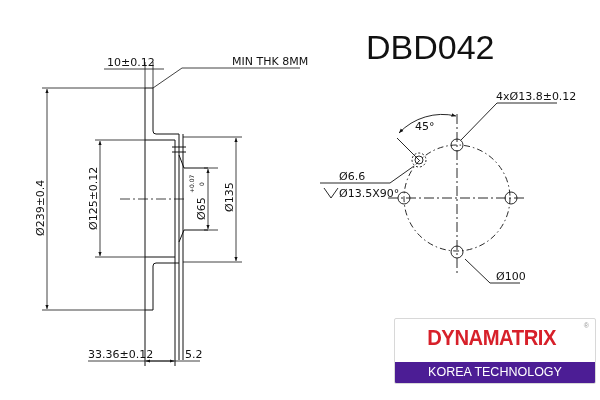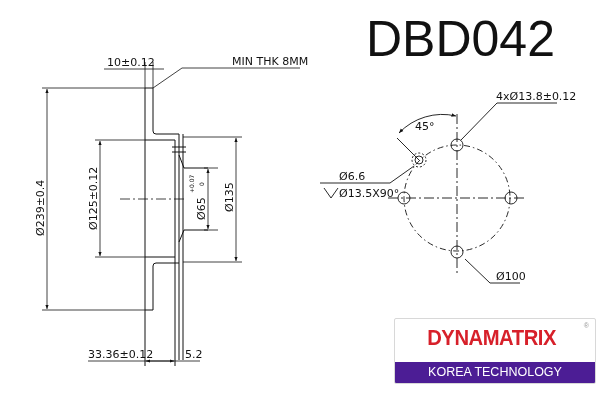--- a/index.html
+++ b/index.html
@@ -1,17 +1,17 @@
 <!DOCTYPE html>
 <html><head>
   <meta charset="utf-8">
   <style>
     html, body { margin: 0; padding: 0; background: #ffffff; }
     body { width: 600px; height: 400px; position: relative; overflow: hidden; font-family: "Liberation Sans", sans-serif; }
-    .title { position: absolute; left: 366px; top: 10px; font-size: 50px; color: #111; font-family: "Liberation Sans", sans-serif; letter-spacing: 0px; }
+    .title { position: absolute; left: 366px; top: 28px; font-size: 34px; color: #111; font-family: "Liberation Sans", sans-serif; letter-spacing: 0px; }
     svg.drawing { position: absolute; left: 0; top: 0; }
     .dim { font-family: "DejaVu Sans", sans-serif; font-size: 11px; fill: #111; }
     .logo { position: absolute; left: 362px; top: 318px; width: 200px; height: 64px; border: 1px solid #d8d8d8; border-radius: 2px; background: #fff; overflow: hidden; margin-left: 32px; }
     .logo-brand { position: absolute; left: 0; top: 6px; width: 190px; text-align: center; font-family: "Liberation Sans", sans-serif; font-weight: bold; font-size: 22px; color: #d7202a; letter-spacing: -0.5px; transform: scaleX(0.92); transform-origin: left top; padding-left: 10px; }
     .logo-reg { position: absolute; right: 6px; top: 3px; font-size: 7px; color: #999; }
     .logo-band { position: absolute; left: 0; bottom: 0; width: 100%; height: 21px; background: #4c1d95; color: #fff; text-align: center; font-family: "Liberation Sans", sans-serif; font-size: 12.5px; line-height: 21px; }
   </style>
 </head>
 <body>
 

